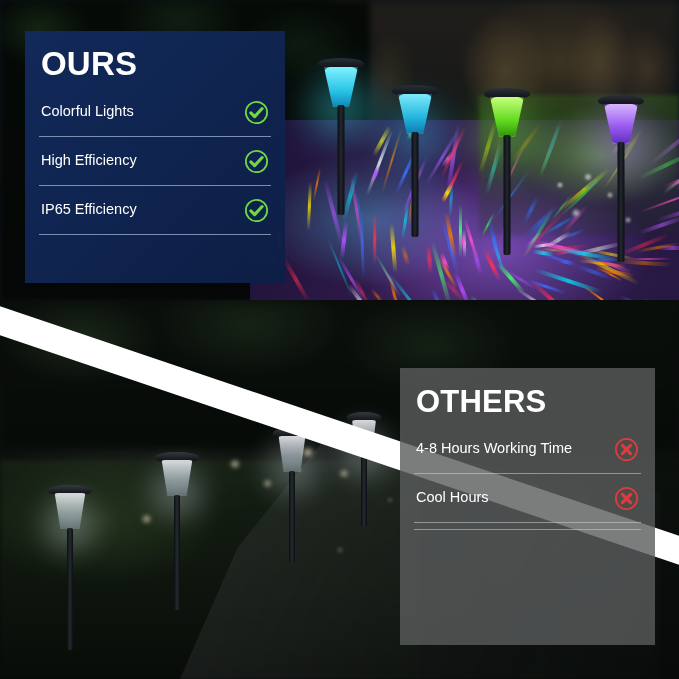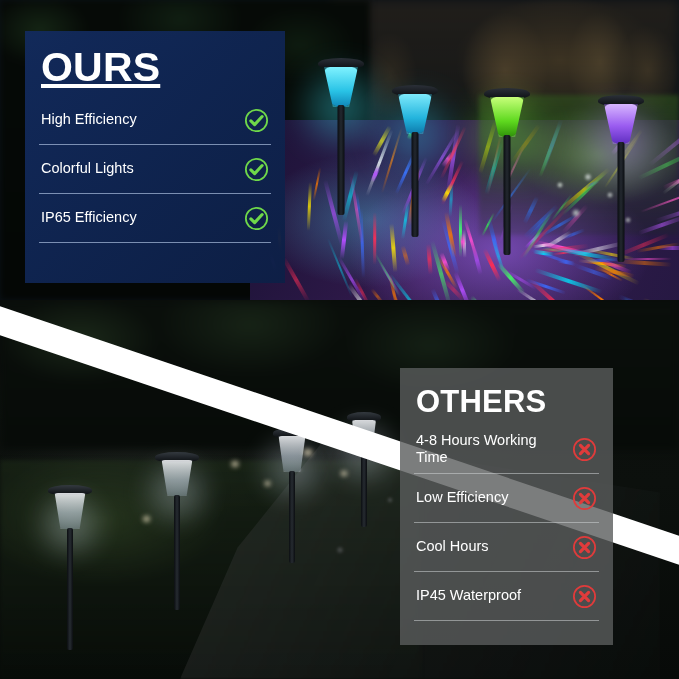--- a/index.html
+++ b/index.html
@@ -182,32 +182,32 @@
 
   
   #ours-panel {
     position: absolute; left: 25px; top: 31px;
     width: 260px; height: 252px;
     background: linear-gradient(135deg, rgba(18,42,92,.97) 0%, rgba(15,36,80,.97) 55%, rgba(13,31,70,.97) 100%);
     padding: 13px 14px 8px 14px;
   }
   #others-panel {
     position: absolute; left: 400px; top: 368px;
-    width: 213px; height: 277px;
+    width: 255px; height: 277px;
     background: rgba(90,92,92,.80);
     padding: 16px 14px 8px 14px;
   }
 
   .panel-title {
     color: #ffffff;
     font-weight: 700;
     letter-spacing: .2px;
     line-height: 1;
   }
-  #ours-panel .panel-title { font-size: 41px; margin: 3px 0 14px 2px; text-decoration: underline; }
+  #ours-panel .panel-title { font-size: 33px; margin: 3px 0 14px 2px; }
   #others-panel .panel-title { font-size: 31px; margin: 2px 0 14px 2px; }
 
   .feature-list { list-style: none; }
   .feature-row {
     display: flex; align-items: center; justify-content: space-between;
     gap: 8px; padding: 0 2px;
   }
   .feature-text {
     color: #ffffff;
     font-size: 14.5px;
@@ -453,33 +453,33 @@
 
   <svg id="diagonal" viewBox="0 0 760 679" preserveAspectRatio="none">
     <polygon points="0,296 760,553 760,582 0,325" fill="#ffffff"></polygon>
   </svg>
 
   <div id="ours-panel">
     <div class="panel-title">OURS</div>
     <ul class="feature-list">
       <li>
         <div class="feature-row">
-          <span class="feature-text">High Efficiency</span>
+          <span class="feature-text">Colorful Lights</span>
           <span class="mark">
             <svg viewBox="0 0 24 24">
                 <circle cx="12" cy="12" r="10.2" fill="none" stroke="#6fd84a" stroke-width="1.7"></circle>
                 <path d="M6.6 12.4 L10.2 16 L17.4 8.2" fill="none" stroke="#6fd84a" stroke-width="3" stroke-linecap="round" stroke-linejoin="round"></path>
               </svg>
           </span>
         </div>
         <hr class="divider">
       </li>
       <li>
         <div class="feature-row">
-          <span class="feature-text">Colorful Lights</span>
+          <span class="feature-text">High Efficiency</span>
           <span class="mark">
             <svg viewBox="0 0 24 24">
                 <circle cx="12" cy="12" r="10.2" fill="none" stroke="#6fd84a" stroke-width="1.7"></circle>
                 <path d="M6.6 12.4 L10.2 16 L17.4 8.2" fill="none" stroke="#6fd84a" stroke-width="3" stroke-linecap="round" stroke-linejoin="round"></path>
               </svg>
           </span>
         </div>
         <hr class="divider">
       </li>
       <li>
@@ -507,50 +507,29 @@
             <svg viewBox="0 0 24 24">
                 <circle cx="12" cy="12" r="10.2" fill="none" stroke="#e03b3b" stroke-width="1.7"></circle>
                 <path d="M8.1 8.1 L15.9 15.9 M15.9 8.1 L8.1 15.9" fill="none" stroke="#e03b3b" stroke-width="3.1" stroke-linecap="round"></path>
               </svg>
           </span>
         </div>
         <hr class="divider">
       </li>
       <li>
         <div class="feature-row">
-          <span class="feature-text">Low Efficiency</span>
-          <span class="mark">
-            <svg viewBox="0 0 24 24">
-                <circle cx="12" cy="12" r="10.2" fill="none" stroke="#e03b3b" stroke-width="1.7"></circle>
-                <path d="M8.1 8.1 L15.9 15.9 M15.9 8.1 L8.1 15.9" fill="none" stroke="#e03b3b" stroke-width="3.1" stroke-linecap="round"></path>
-              </svg>
-          </span>
-        </div>
-        <hr class="divider">
-      </li>
-      <li>
-        <div class="feature-row">
           <span class="feature-text">Cool Hours</span>
           <span class="mark">
             <svg viewBox="0 0 24 24">
                 <circle cx="12" cy="12" r="10.2" fill="none" stroke="#e03b3b" stroke-width="1.7"></circle>
                 <path d="M8.1 8.1 L15.9 15.9 M15.9 8.1 L8.1 15.9" fill="none" stroke="#e03b3b" stroke-width="3.1" stroke-linecap="round"></path>
               </svg>
           </span>
         </div>
         <hr class="divider">
       </li>
       <li>
-        <div class="feature-row">
-          <span class="feature-text">IP45 Waterproof</span>
-          <span class="mark">
-            <svg viewBox="0 0 24 24">
-                <circle cx="12" cy="12" r="10.2" fill="none" stroke="#e03b3b" stroke-width="1.7"></circle>
-                <path d="M8.1 8.1 L15.9 15.9 M15.9 8.1 L8.1 15.9" fill="none" stroke="#e03b3b" stroke-width="3.1" stroke-linecap="round"></path>
-              </svg>
-          </span>
-        </div>
         <hr class="divider">
       </li>
     </ul>
   </div>
 
 </div>
 
 </body></html>

